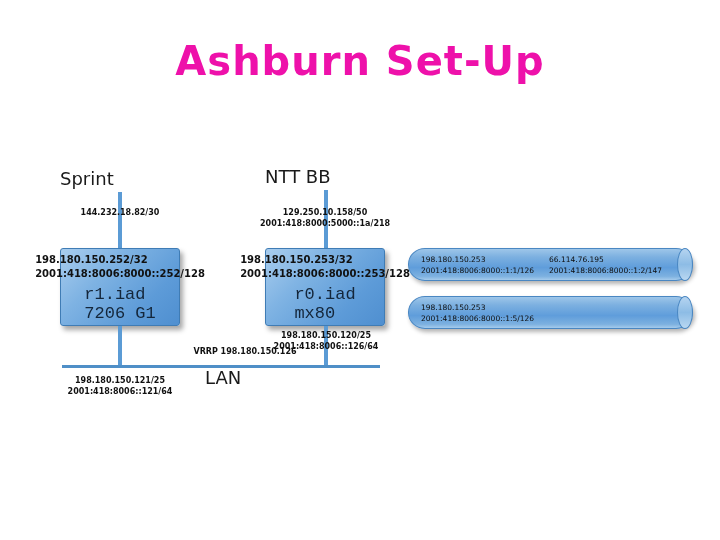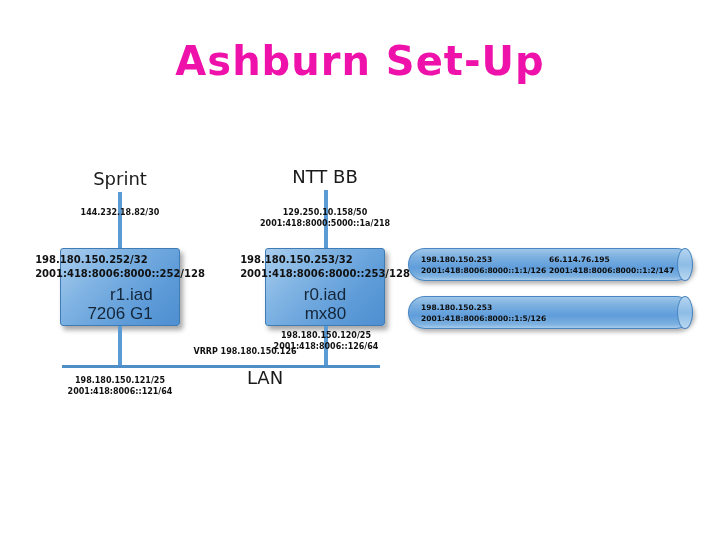--- a/index.html
+++ b/index.html
@@ -33,21 +33,20 @@
     white-space: nowrap;
   }
 
   
   .provider-label {
     position: absolute;
     font-family: "DejaVu Sans", sans-serif;
     font-size: 18px;
     color: #1a1a1a;
     white-space: nowrap;
-    text-align: center;
   }
   #label-sprint { left: 60px; top: 168px; width: 120px; }
   #label-ntt    { left: 265px; top: 166px; width: 120px; }
   #label-lan    { left: 205px; top: 367px; width: 120px; }
 
   
   .vline {
     position: absolute;
     width: 4px;
     background: #5b9bd5;
@@ -89,25 +88,25 @@
     font-family: "DejaVu Sans", sans-serif;
     font-size: 10px;
     font-weight: bold;
     color: #111111;
     line-height: 1.35;
     white-space: nowrap;
     text-align: left;
   }
   .router-name {
     margin-top: 5px;
-    font-family: Liberation Sans, sans-serif;
+    font-family: Liberation Mono, monospace;
     font-size: 17px;
     color: #14263a;
     line-height: 1.12;
-    text-align: right;
+    text-align: left;
     white-space: nowrap;
   }
   #router-left  { left: 60px;  top: 248px; }
   #router-right { left: 265px; top: 248px; }
 
   
   .cylinder {
     position: absolute;
     width: 285px;
     height: 33px;
@@ -126,21 +125,21 @@
     border: 1px solid #4a87c2;
     border-radius: 50%;
     background: linear-gradient(180deg, #b5d4f0 0%, #8dbce5 50%, #b9d7f1 100%);
     box-sizing: border-box;
   }
   .cyl-col {
     position: absolute;
     top: 6px;
     font-family: "DejaVu Sans", sans-serif;
     font-size: 7.5px;
-    font-weight: bold;
+    font-weight: normal;
     color: #0d0d0d;
     line-height: 1.45;
     white-space: nowrap;
   }
   .cyl-col-a { left: 12px; }
   .cyl-col-b { left: 140px; }
   #cylinder-1 { left: 408px; top: 248px; }
   #cylinder-2 { left: 408px; top: 296px; }
 
   

